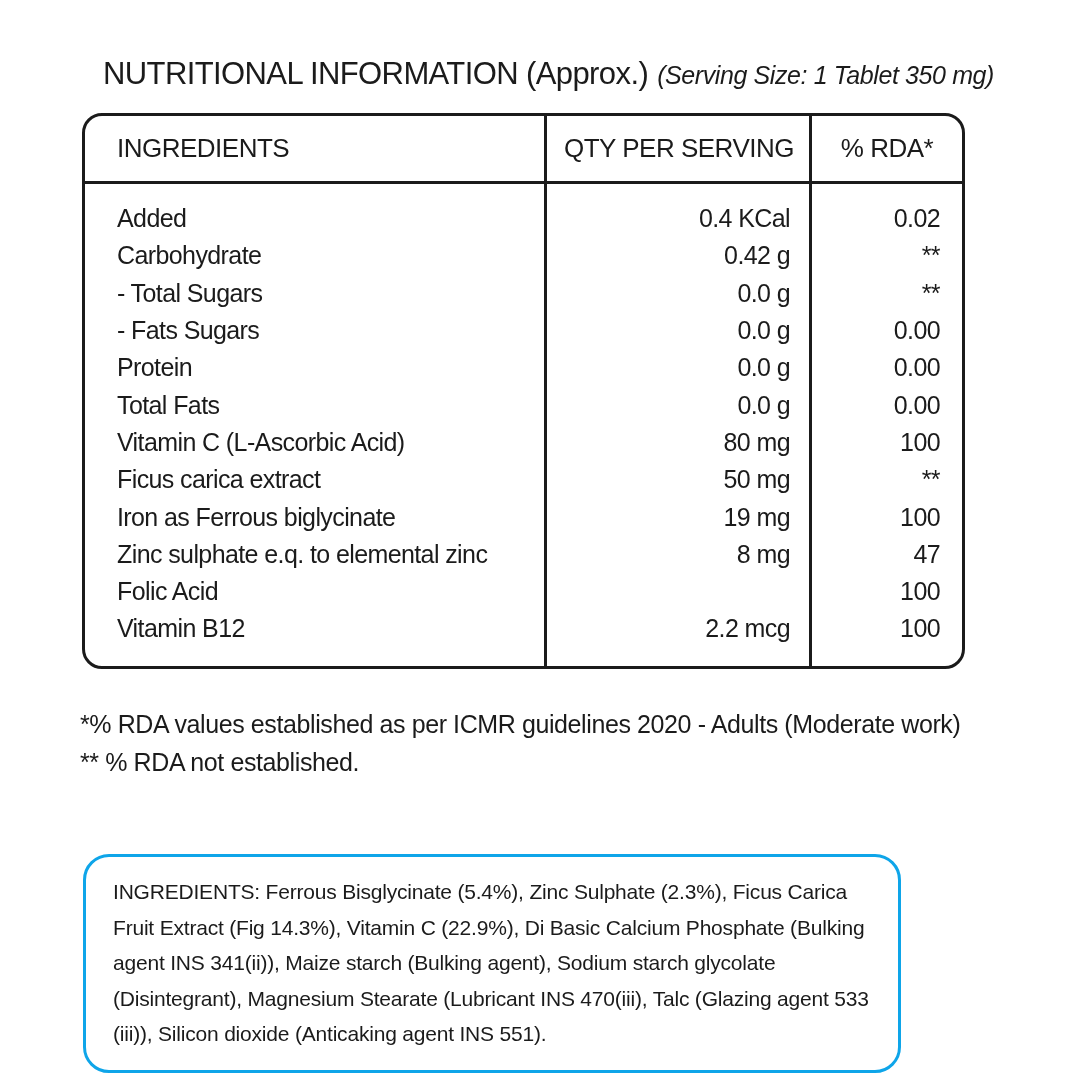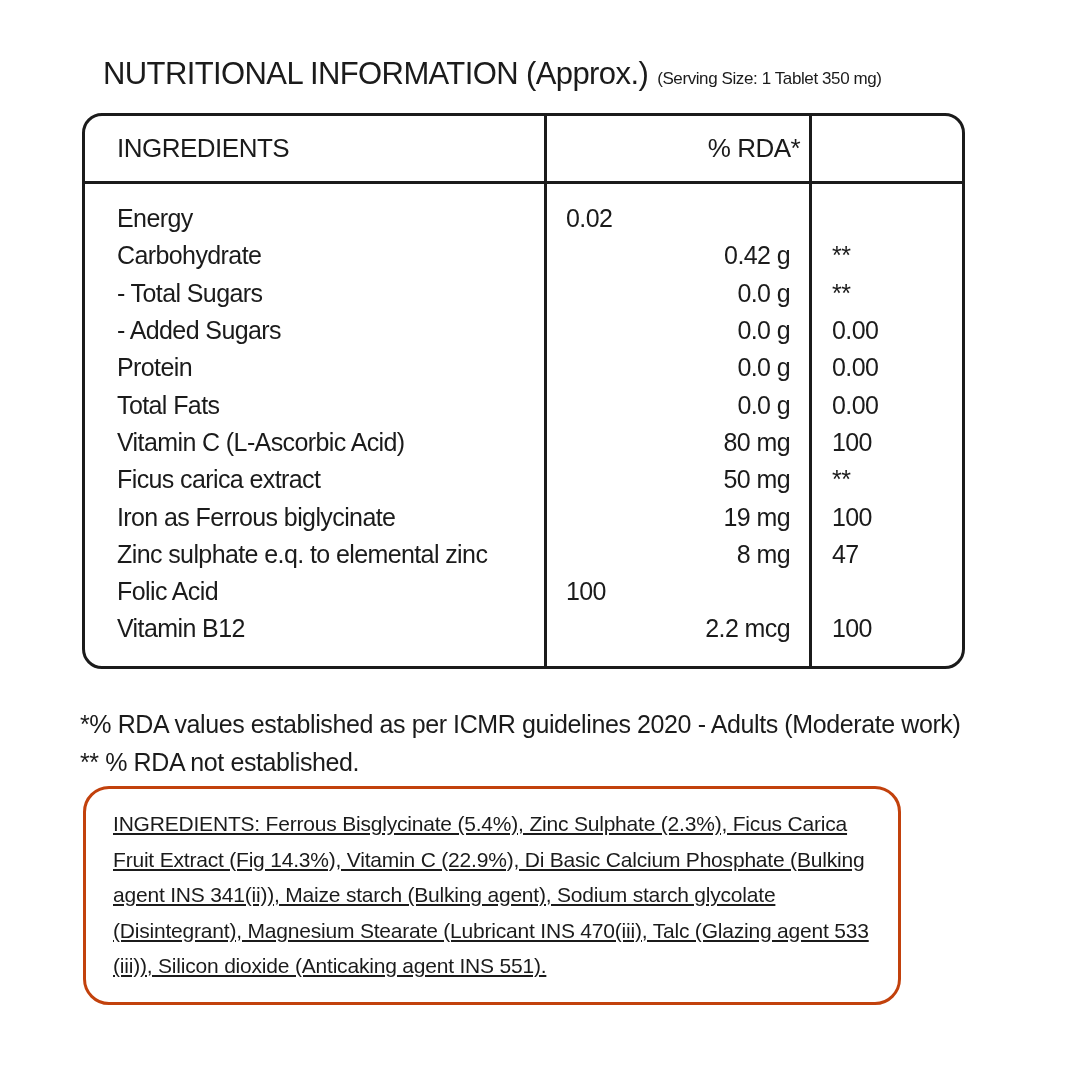--- a/index.html
+++ b/index.html
@@ -21,21 +21,21 @@
   .title {
     position: absolute;
     left: 103px;
     top: 56px;
     display: flex;
     align-items: baseline;
     gap: 9px;
     white-space: nowrap;
   }
   .title-main  { font-size: 31px; letter-spacing: -0.6px; font-weight: normal; }
-  .title-serving { font-size: 17px; letter-spacing: -0.4px; }
+  .title-serving { font-size: 25px; letter-spacing: -0.4px; font-style: italic; }
 
   
   .ntable {
     position: absolute;
     left: 82px;
     top: 113px;
     width: 883px;
     height: 556px;
     border: 3px solid #1b1b1b;
     border-radius: 20px;
@@ -72,45 +72,44 @@
   .trow {
     display: flex;
     height: 37.3px;
     align-items: center;
     font-size: 25px;
     letter-spacing: -0.6px;
   }
   .td { box-sizing: border-box; white-space: nowrap; }
   .td-name { width: 461px; padding-left: 32px; }
   .td-qty  { width: 266px; text-align: right; padding-right: 22px; }
-  .td-rda  { flex: 1; text-align: left; padding-right: 22px; margin-left: 20px; }
+  .td-rda  { flex: 1; text-align: right; padding-right: 22px; margin-left: 20px; }
 
   
   .footnotes {
     position: absolute;
     left: 80px;
     top: 705px;
     font-size: 25px;
     letter-spacing: -0.4px;
     line-height: 38px;
     white-space: nowrap;
   }
 
   
   .ing-box {
     position: absolute;
     left: 83px;
-    top: 786px;
+    top: 854px;
     width: 818px;
     min-height: 217px;
-    border: 3px solid #c2410c;
+    border: 3px solid #0ea5e9;
     border-radius: 26px;
     box-sizing: border-box;
     padding: 17px 26px 18px 27px;
-    text-decoration: underline;
   }
   .ing-box p {
     margin: 0;
     font-size: 21px;
     line-height: 35.5px;
     letter-spacing: -0.2px;
   }
 </style>
 </head>
 <body>
@@ -122,40 +121,42 @@
     <span class="title-serving">(Serving Size: 1 Tablet 350 mg)</span>
   </div>
 
   <div class="ntable">
     <div class="vline vline1"></div>
     <div class="vline vline2"></div>
     <div class="hline"></div>
 
     <div class="thead">
       <div class="th th-name">INGREDIENTS</div>
+      <div class="th th-qty">QTY PER SERVING</div>
       <div class="th th-rda">% RDA*</div>
     </div>
 
     <div class="tbody" id="tbody">
         <div class="trow">
-          <div class="td td-name">Energy</div>
+          <div class="td td-name">Added</div>
+          <div class="td td-qty">0.4 KCal</div>
           <div class="td td-rda">0.02</div>
         </div>
         <div class="trow">
           <div class="td td-name">Carbohydrate</div>
           <div class="td td-qty">0.42 g</div>
           <div class="td td-rda">**</div>
         </div>
         <div class="trow">
           <div class="td td-name">- Total Sugars</div>
           <div class="td td-qty">0.0 g</div>
           <div class="td td-rda">**</div>
         </div>
         <div class="trow">
-          <div class="td td-name">- Added Sugars</div>
+          <div class="td td-name">- Fats Sugars</div>
           <div class="td td-qty">0.0 g</div>
           <div class="td td-rda">0.00</div>
         </div>
         <div class="trow">
           <div class="td td-name">Protein</div>
           <div class="td td-qty">0.0 g</div>
           <div class="td td-rda">0.00</div>
         </div>
         <div class="trow">
           <div class="td td-name">Total Fats</div>

